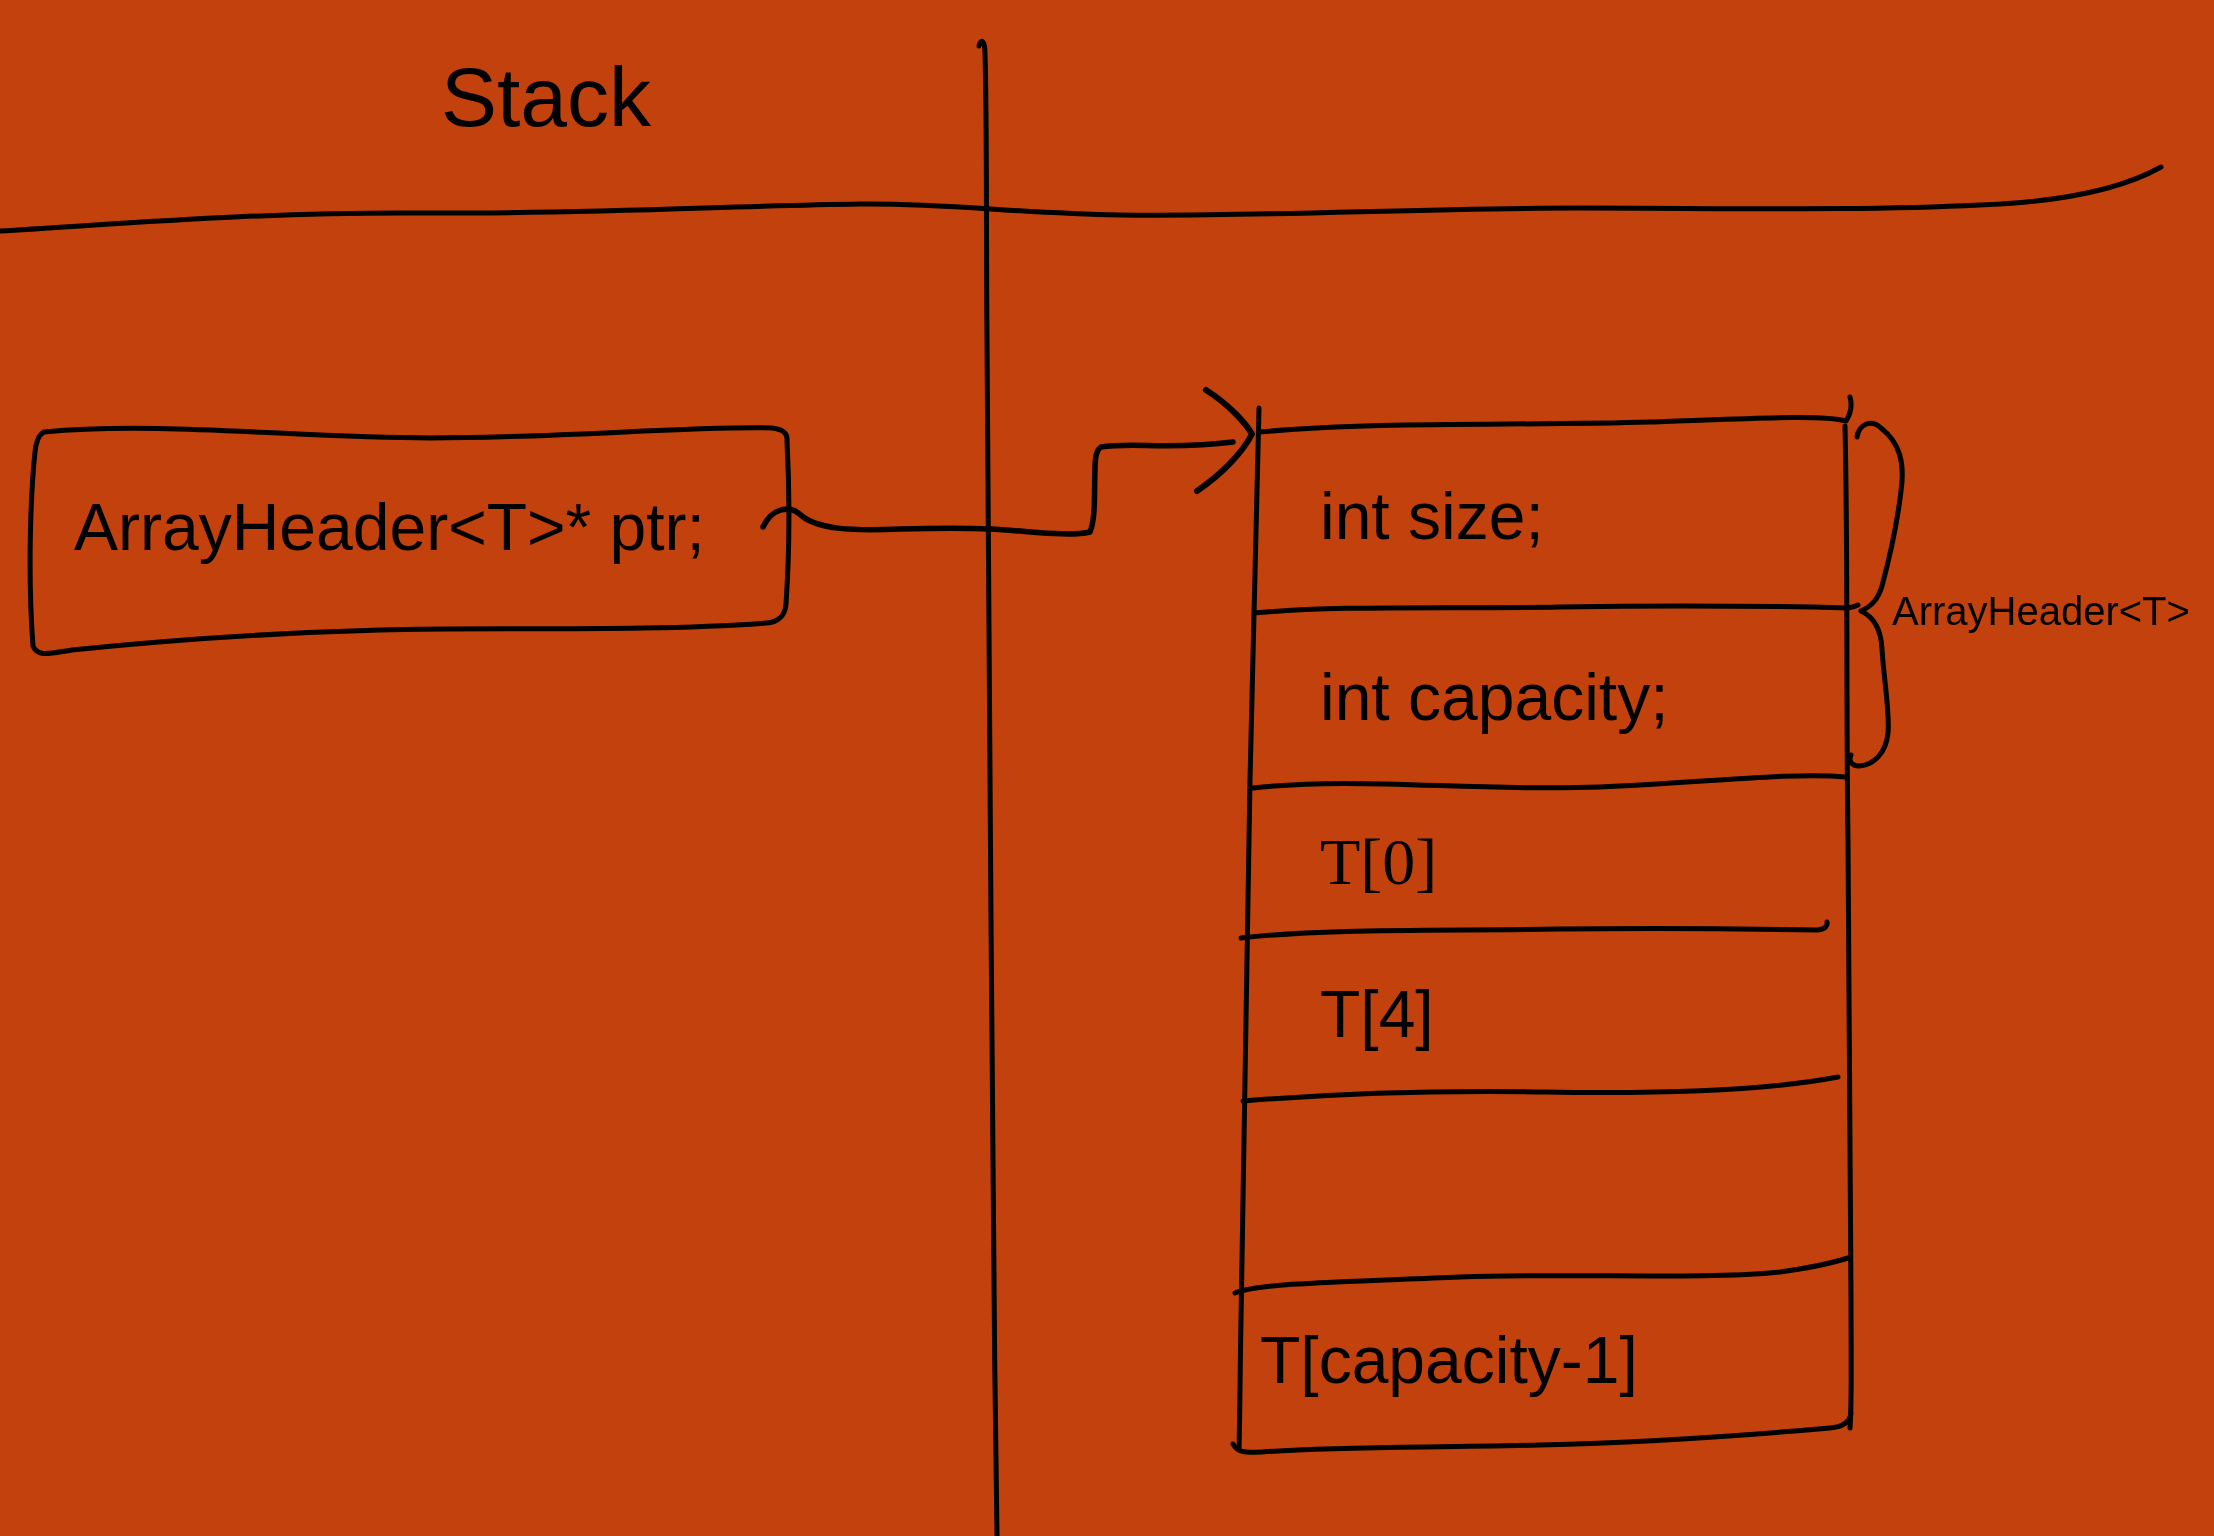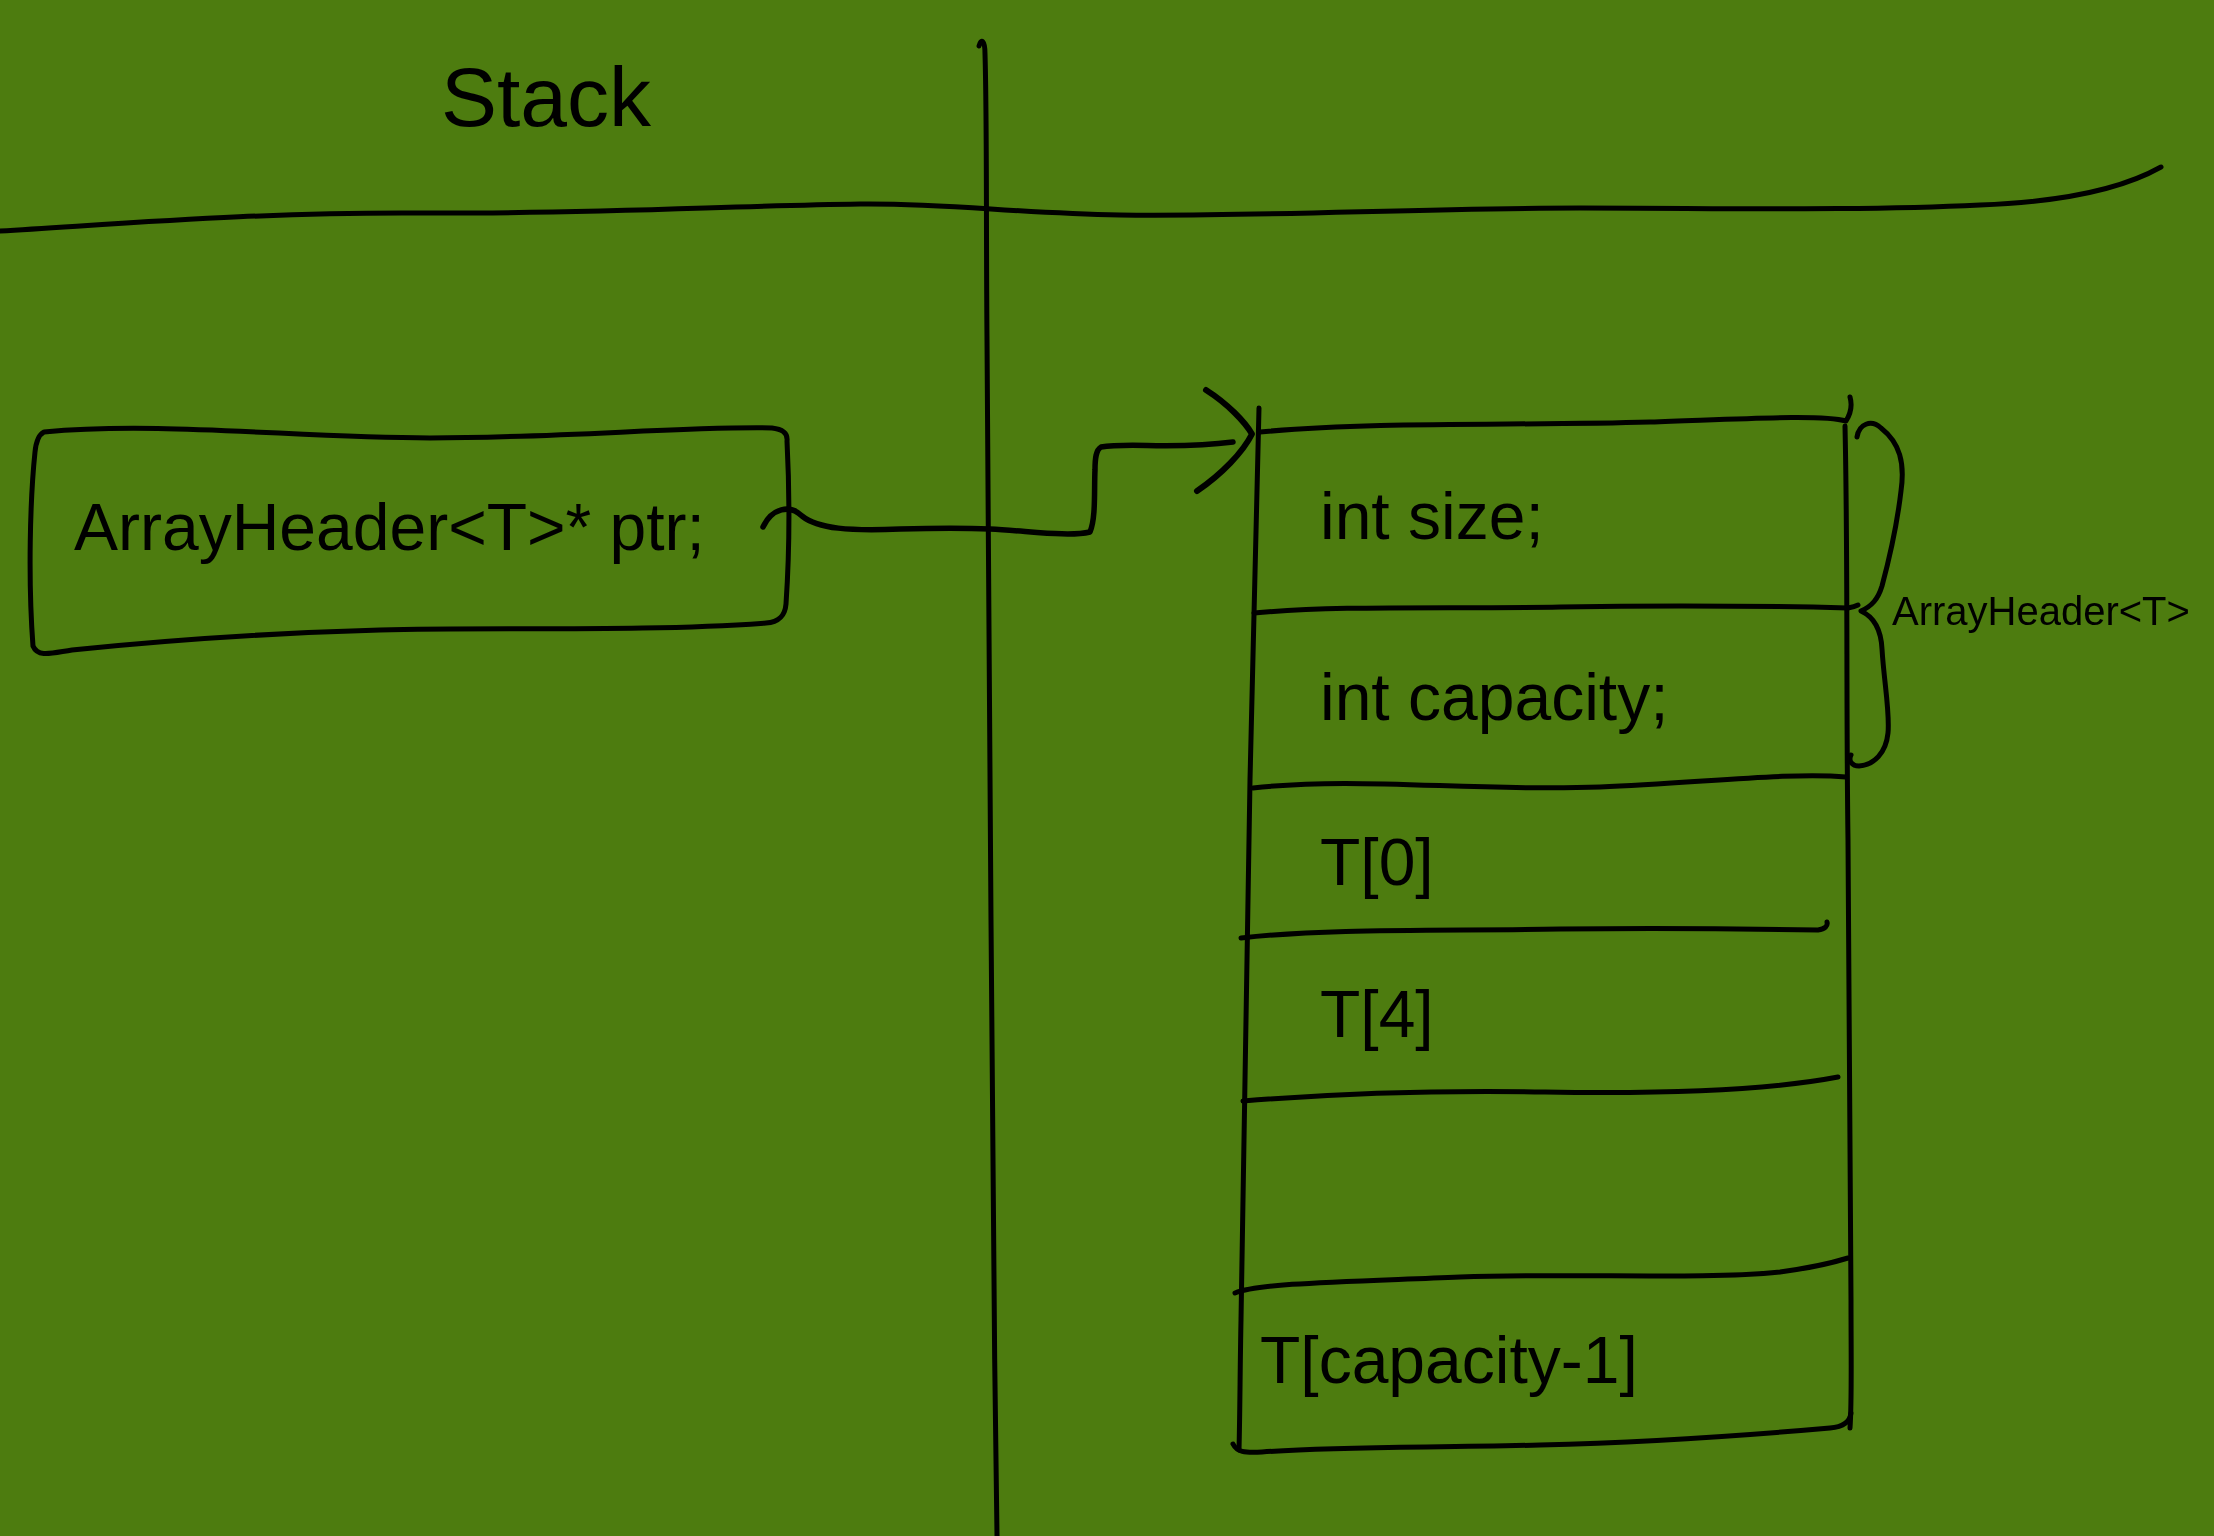--- a/index.html
+++ b/index.html
@@ -4,21 +4,21 @@
 <style>
   html, body {
     margin: 0;
     padding: 0;
     background: #ffffff;
   }
   #canvas {
     position: relative;
     width: 2214px;
     height: 1536px;
-    background: #4d7c0f;
+    background: #c2410c;
     overflow: hidden;
     font-family: "Liberation Sans", sans-serif;
     color: #000000;
   }
   #strokes {
     position: absolute;
     left: 0;
     top: 0;
     width: 2214px;
     height: 1536px;
@@ -78,20 +78,20 @@
 
     <path stroke-width="5" d="M 1857 437 C 1859 424, 1871 419, 1881 428 C 1900 443, 1905 463, 1901 491 C 1897 525, 1889 560, 1882 586 C 1878 599, 1872 606, 1861 611 C 1874 617, 1881 629, 1882 649 C 1884 682, 1890 712, 1888 733 C 1886 753, 1874 765, 1859 766 C 1852 766, 1848 761, 1851 755"></path>
   </svg>
 
   <div class="label region-title" style="left:546px; top:97px;">Stack</div>
 
   <div class="label box-text" style="left:74px; top:527px;">ArrayHeader&lt;T&gt;* ptr;</div>
 
   <div class="label cell-text" style="left:1320px; top:516px;">int size;</div>
   <div class="label cell-text" style="left:1320px; top:697px;text-align:center;">int capacity;</div>
-  <div class="label cell-text" style="left:1320px; top:862px;">T[0]</div>
+  <div class="label cell-text" style="left:1320px; top:862px;font-family:Liberation Serif, serif;">T[0]</div>
   <div class="label cell-text" style="left:1320px; top:1014px;">T[4]</div>
   <div class="label cell-text" style="left:1320px; top:1185px;"></div>
   <div class="label cell-text" style="left:1260px; top:1360px;">T[capacity-1]</div>
 
   <div class="label brace-text" style="left:1892px; top:611px;">ArrayHeader&lt;T&gt;</div>
 
 </div>
 
 </body></html>

